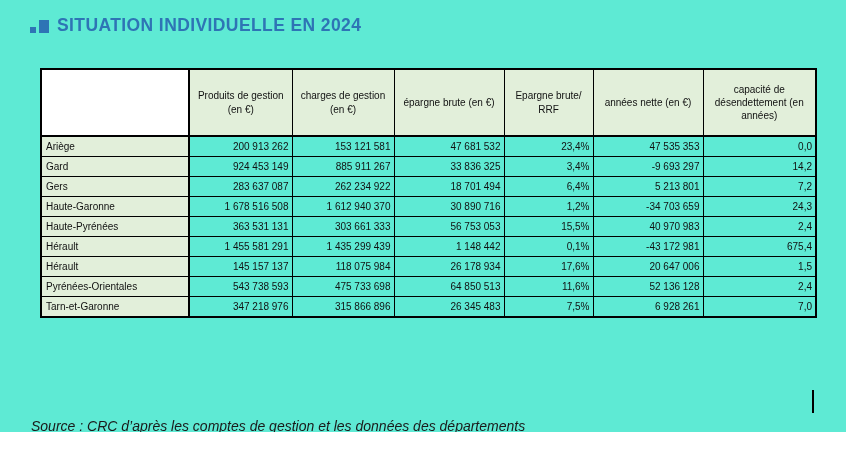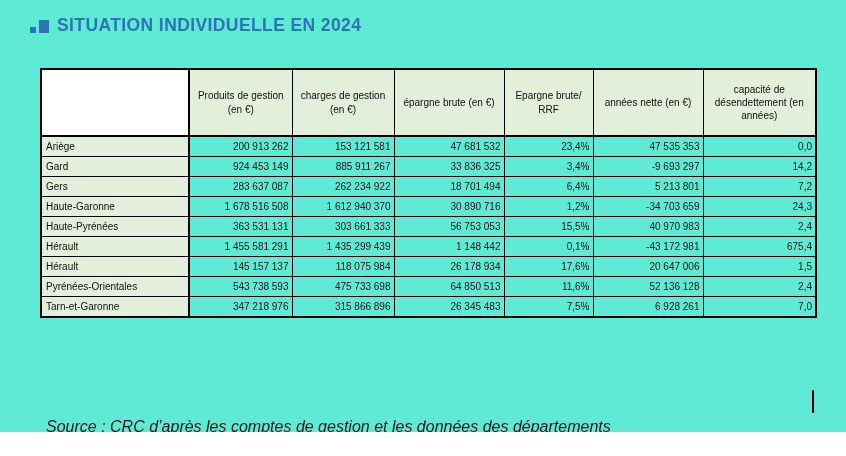--- a/index.html
+++ b/index.html
@@ -63,22 +63,22 @@
   .fin-table { border:2px solid #000; }
 
   
   .caret {
     position:absolute; left:812px; top:390px;
     width:2px; height:23px; background:#000;
   }
 
   
   .source-line {
-    position:absolute; left:46px; top:418px;
-    font-style:italic; font-size:16px; color:#1a1a1a;
+    position:absolute; left:31px; top:418px;
+    font-style:italic; font-size:14px; color:#1a1a1a;
     white-space:nowrap;
   }
 </style>
 </head>
 <body>
 
 <div class="page">
 
   <div class="title-row">
     <span class="title-icon">

